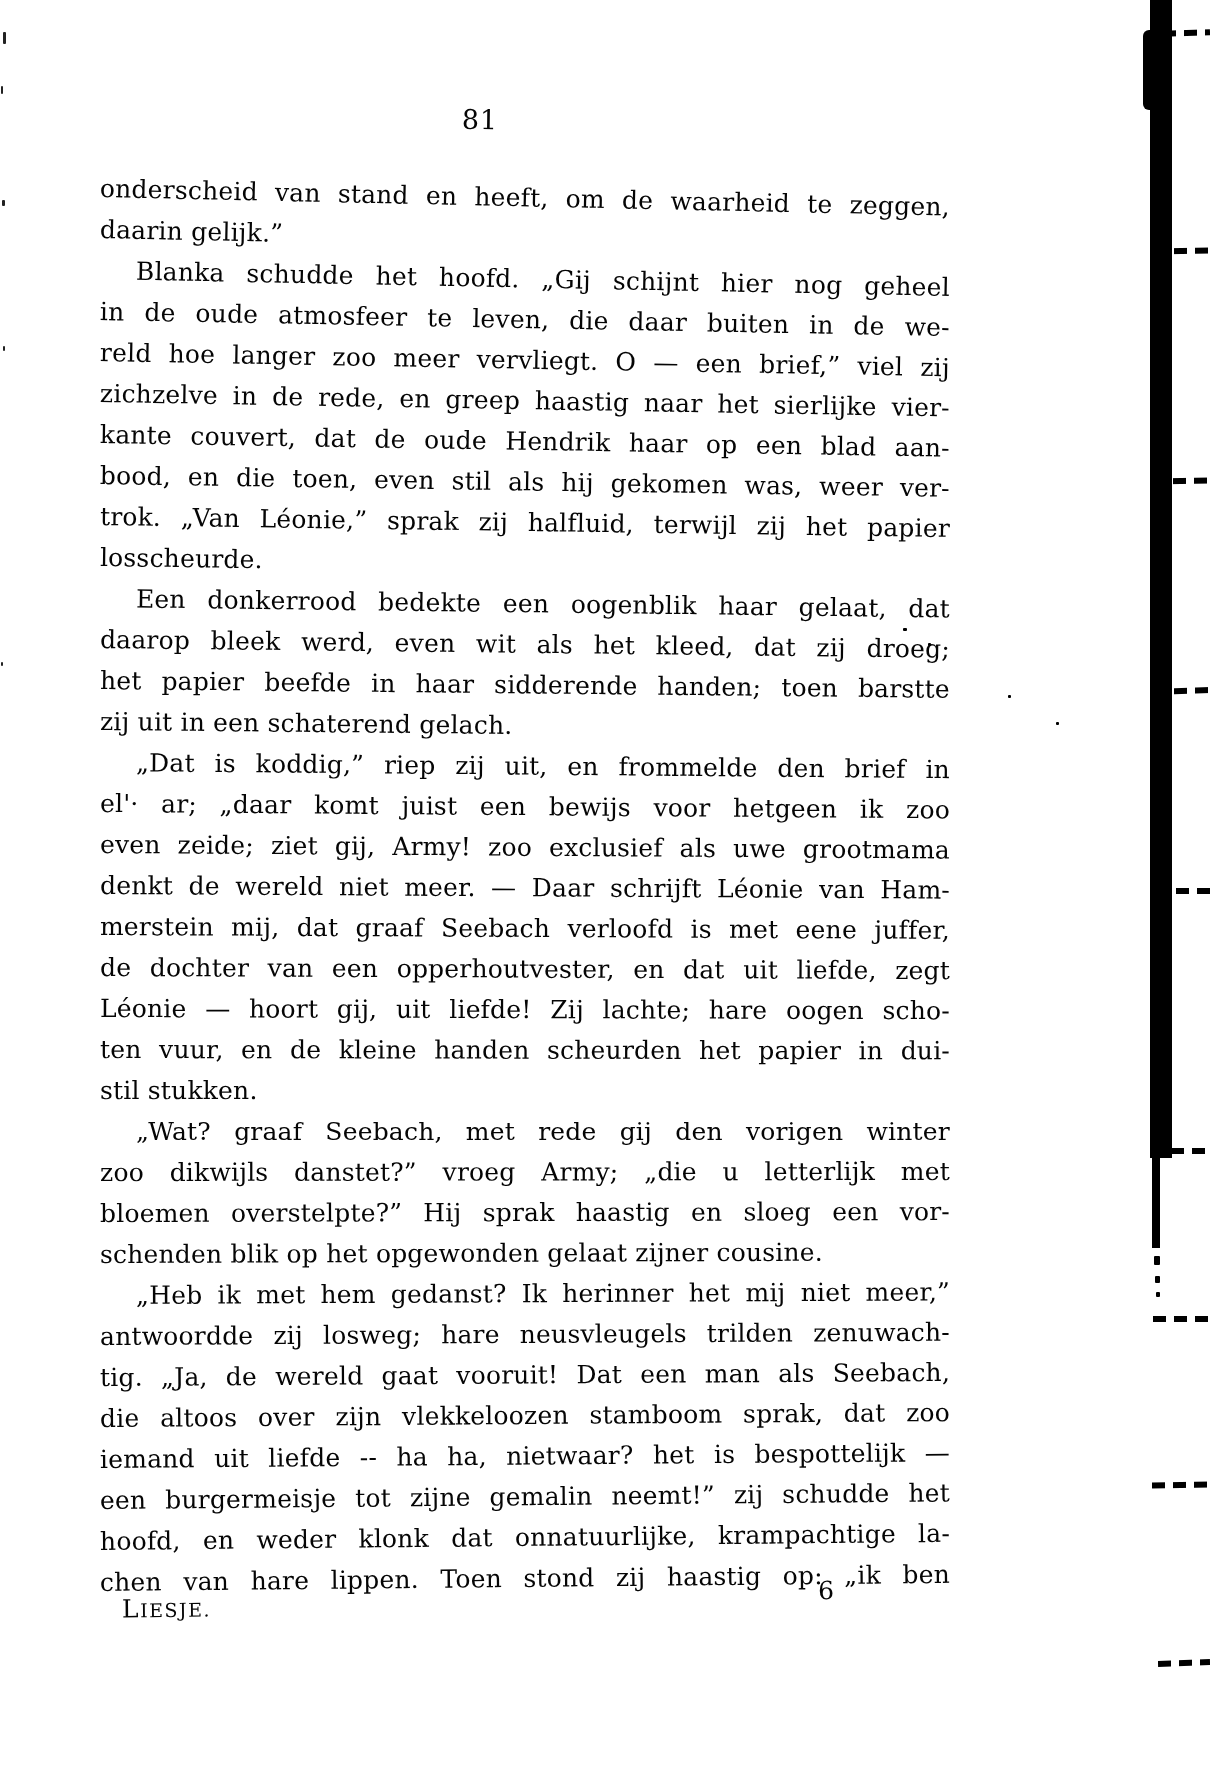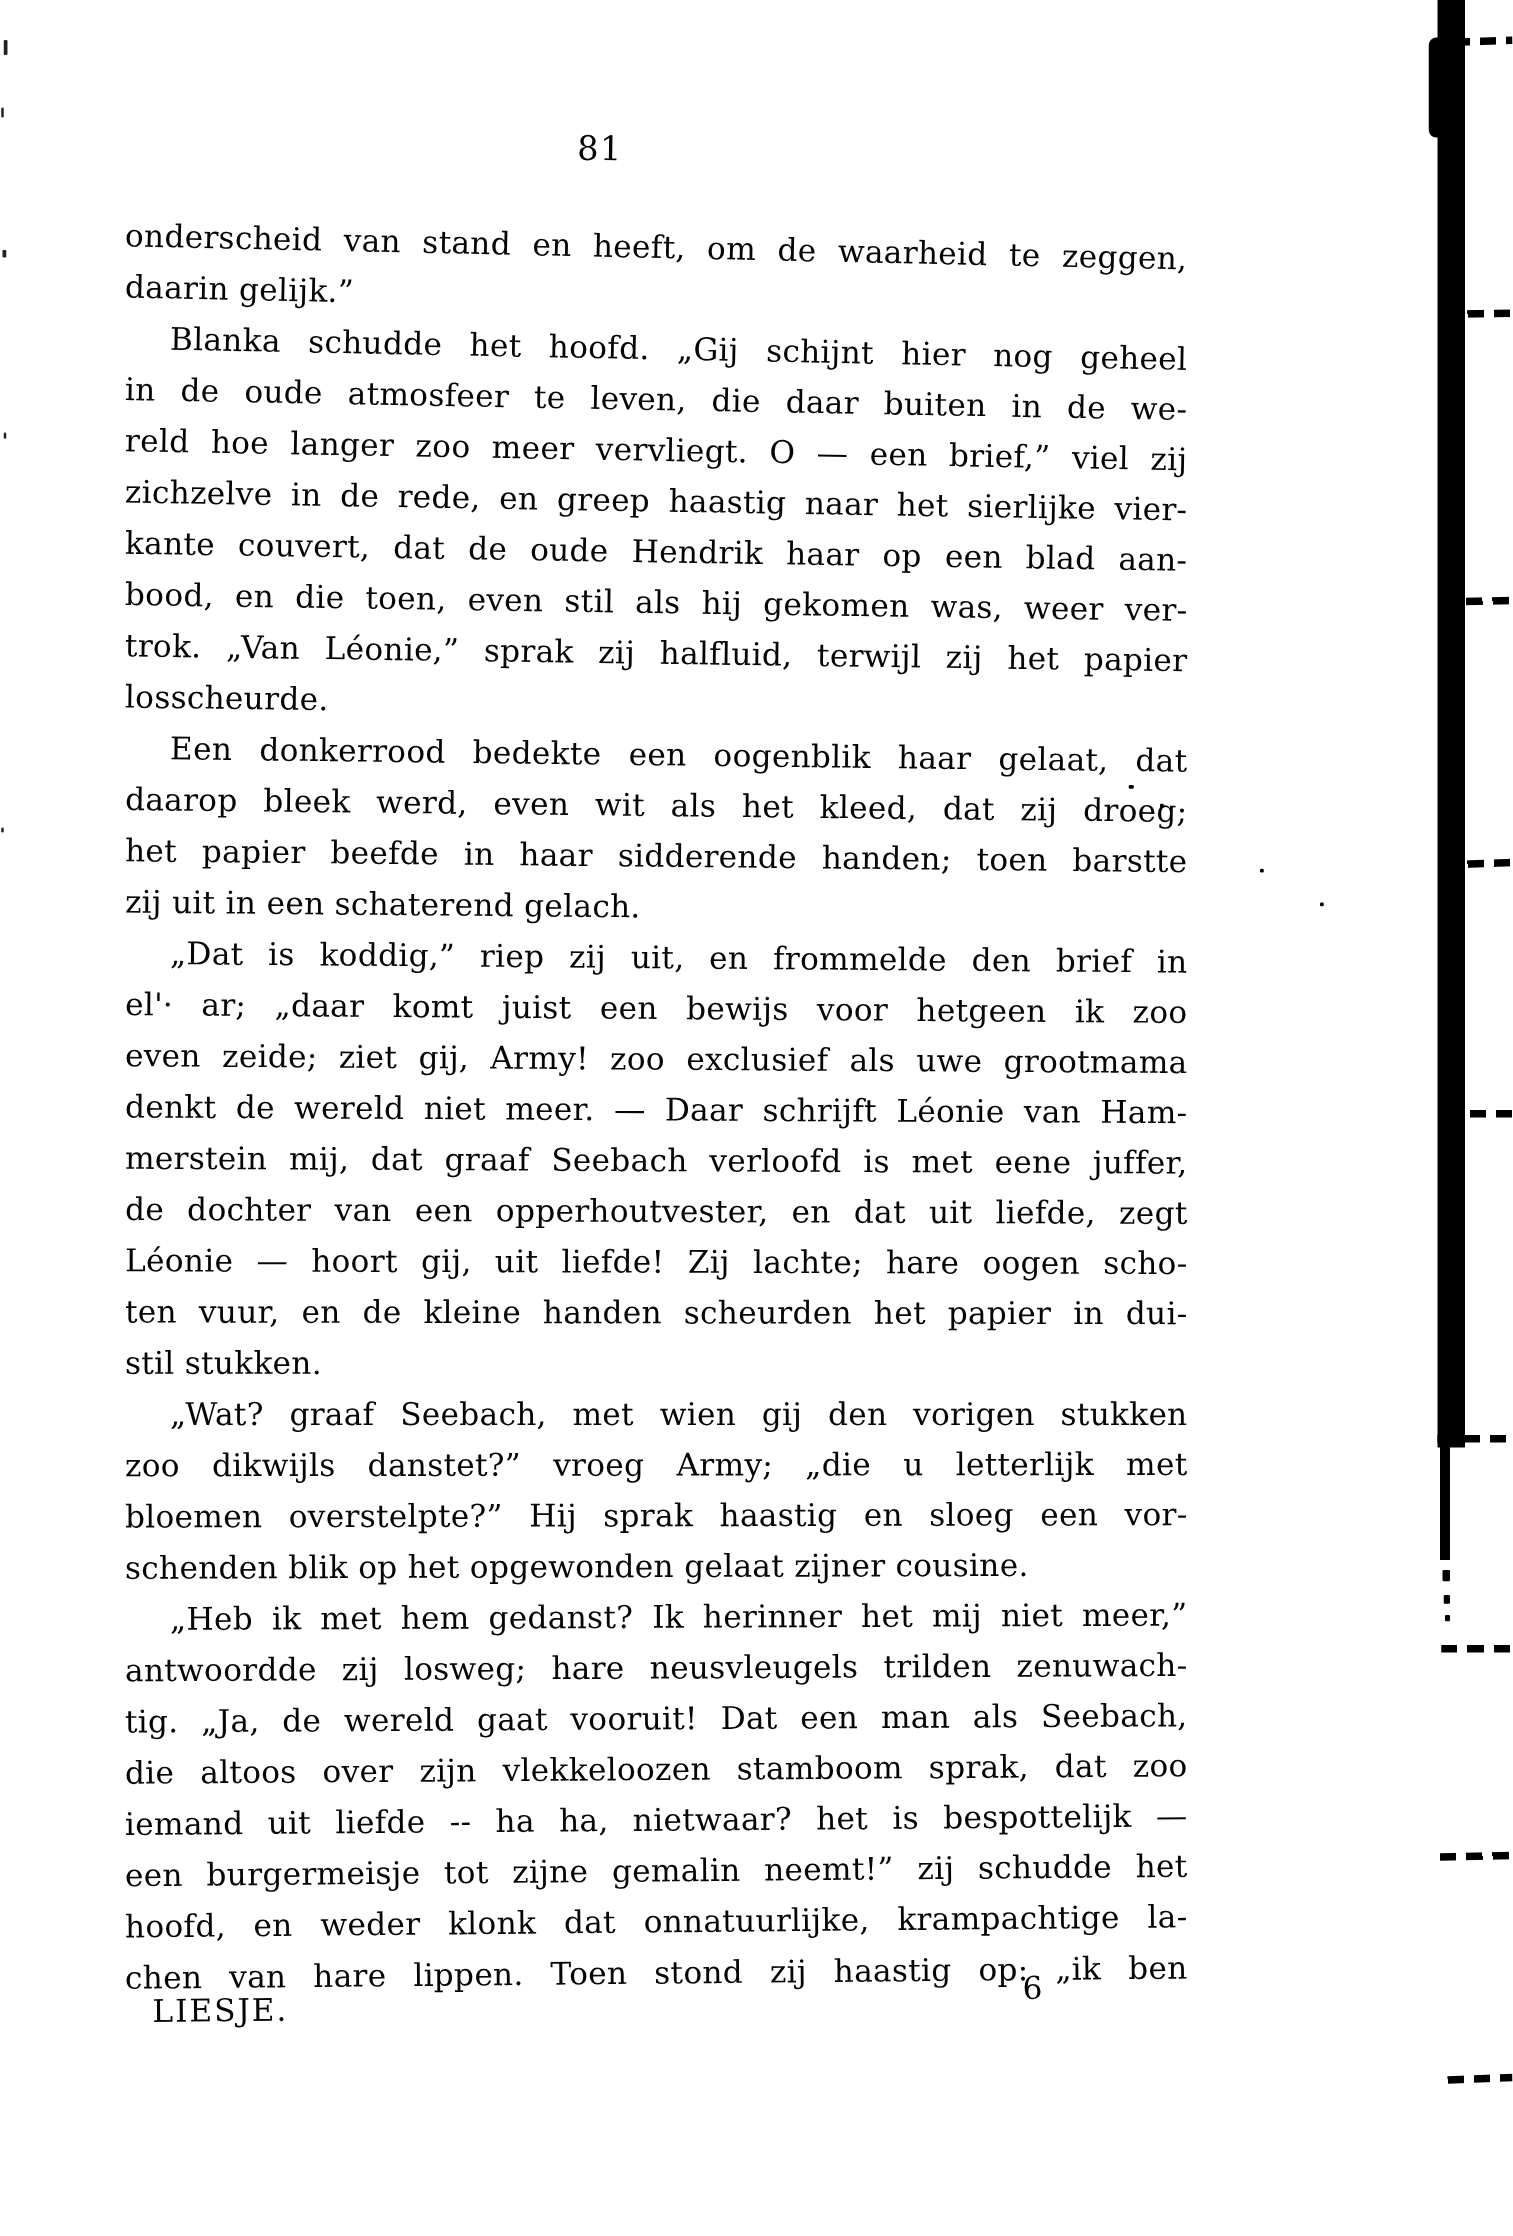--- a/index.html
+++ b/index.html
@@ -20,21 +20,21 @@
   .line{
     height:41px;text-align:justify;text-align-last:justify;
     transform-origin:0 50%;
   }
   .line.para-end{text-align:left;text-align-last:left;}
   .line.indent{text-indent:36px;}
   .footer-title{
     position:absolute;top:1594px;left:122px;
     font-size:25px;letter-spacing:1.5px;transform:rotate(-0.6deg);
   }
-  .footer-title .rest{font-size:25px;text-align:center;}
+  .footer-title .rest{font-size:19px;text-align:center;}
   .signature-mark{
     position:absolute;top:1576px;left:818px;
     font-size:25px;transform:rotate(-1deg);
   }
   .scan-bar{
     position:absolute;left:1150px;top:0;width:22px;height:1158px;
     background:#000;
   }
   .scan-bar::before{ 
     content:"";position:absolute;left:-7px;top:30px;width:8px;height:80px;
@@ -73,21 +73,21 @@
     <div class="line para-end" style="transform: rotate(0.54deg);">zij uit in een schaterend gelach.</div>
     <div class="line indent" style="transform: rotate(0.48deg);">„Dat is koddig,” riep zij uit, en frommelde den brief in</div>
     <div class="line" style="transform: rotate(0.43deg);">el'· ar; „daar komt juist een bewijs voor hetgeen ik zoo</div>
     <div class="line" style="transform: rotate(0.37deg);">even zeide; ziet gij, Army! zoo exclusief als uwe grootmama</div>
     <div class="line" style="transform: rotate(0.31deg);">denkt de wereld niet meer. — Daar schrijft Léonie van Ham-</div>
     <div class="line" style="transform: rotate(0.26deg);">merstein mij, dat graaf Seebach verloofd is met eene juffer,</div>
     <div class="line" style="transform: rotate(0.21deg);">de dochter van een opperhoutvester, en dat uit liefde, zegt</div>
     <div class="line" style="transform: rotate(0.15deg);">Léonie — hoort gij, uit liefde! Zij lachte; hare oogen scho-</div>
     <div class="line" style="transform: rotate(0.09deg);">ten vuur, en de kleine handen scheurden het papier in dui-</div>
     <div class="line para-end" style="transform: rotate(0.04deg);">stil stukken.</div>
-    <div class="line indent" style="transform: rotate(-0.01deg);">„Wat? graaf Seebach, met wien gij den vorigen stukken</div>
+    <div class="line indent" style="transform: rotate(-0.01deg);">„Wat? graaf Seebach, met rede gij den vorigen winter</div>
     <div class="line" style="transform: rotate(-0.07deg);">zoo dikwijls danstet?” vroeg Army; „die u letterlijk met</div>
     <div class="line" style="transform: rotate(-0.13deg);">bloemen overstelpte?” Hij sprak haastig en sloeg een vor-</div>
     <div class="line para-end" style="transform: rotate(-0.18deg);">schenden blik op het opgewonden gelaat zijner cousine.</div>
     <div class="line indent" style="transform: rotate(-0.24deg);">„Heb ik met hem gedanst? Ik herinner het mij niet meer,”</div>
     <div class="line" style="transform: rotate(-0.29deg);">antwoordde zij losweg; hare neusvleugels trilden zenuwach-</div>
     <div class="line" style="transform: rotate(-0.34deg);">tig. „Ja, de wereld gaat vooruit! Dat een man als Seebach,</div>
     <div class="line" style="transform: rotate(-0.4deg);">die altoos over zijn vlekkeloozen stamboom sprak, dat zoo</div>
     <div class="line" style="transform: rotate(-0.46deg);">iemand uit liefde -- ha ha, nietwaar? het is bespottelijk —</div>
     <div class="line" style="transform: rotate(-0.51deg);">een burgermeisje tot zijne gemalin neemt!” zij schudde het</div>
     <div class="line" style="transform: rotate(-0.55deg);">hoofd, en weder klonk dat onnatuurlijke, krampachtige la-</div>

